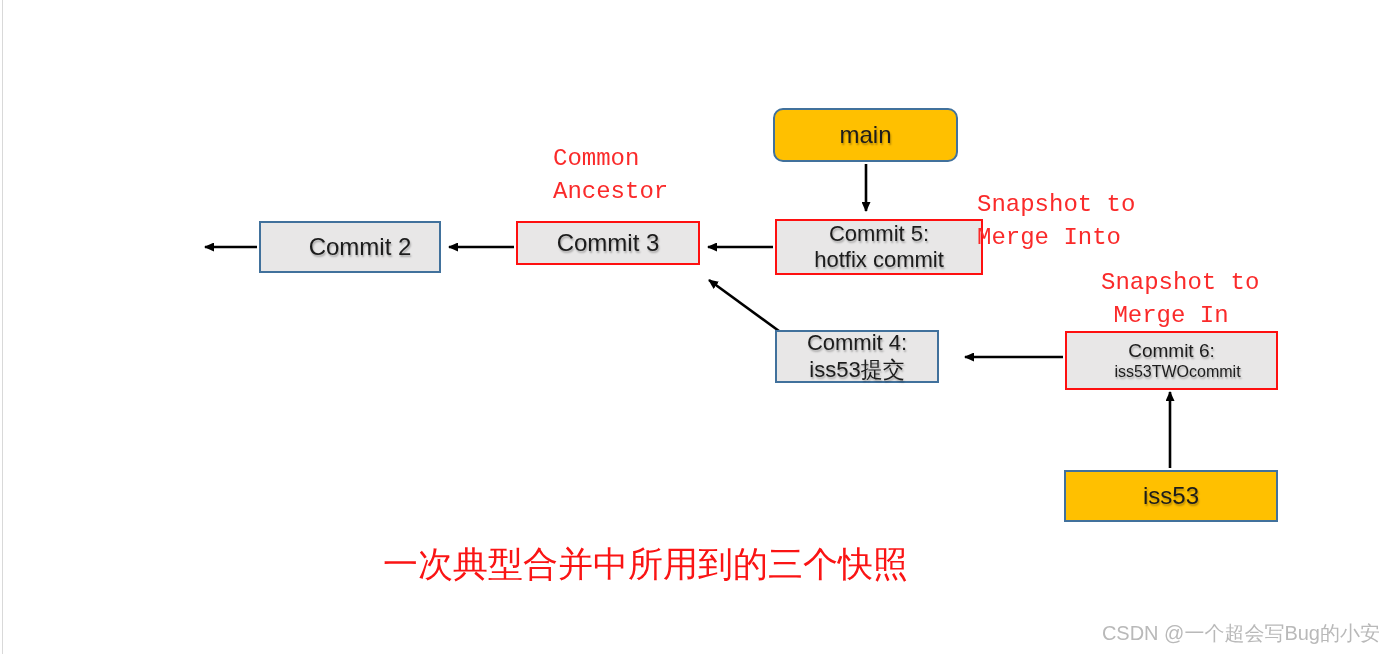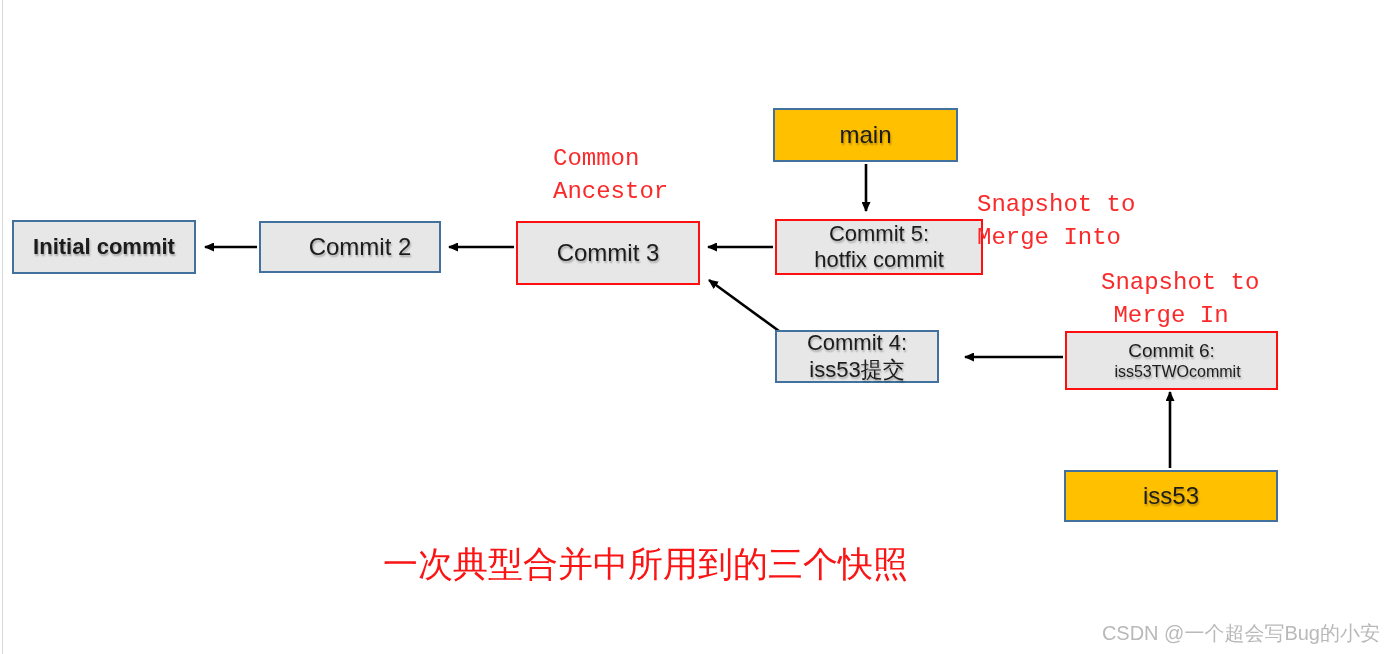--- a/index.html
+++ b/index.html
@@ -80,22 +80,22 @@
     right: 14px;
     top: 620px;
     color: #b9b9b9;
     font-size: 20px;
     white-space: nowrap;
   }
 
   
   .node-initial { left: 12px;   top: 220px; width: 184px; height: 54px; }
   .node-commit2 { left: 259px;  top: 221px; width: 182px; height: 52px; padding-left: 20px; }
-  .node-commit3 { left: 516px;  top: 221px; width: 184px; height: 64px; }
-  .node-main    { left: 773px;  top: 108px; width: 185px; height: 54px; }
+  .node-commit3 { left: 516px;  top: 221px; width: 184px; height: 44px; }
+  .node-main    { left: 773px;  top: 108px; width: 185px; height: 54px; border-radius: 10px; }
   .node-commit5 { left: 775px;  top: 219px; width: 208px; height: 56px; }
   .node-commit4 { left: 775px;  top: 330px; width: 164px; height: 53px; }
   .node-commit6 { left: 1065px; top: 331px; width: 213px; height: 59px; }
   .node-iss53   { left: 1064px; top: 470px; width: 214px; height: 52px; }
 
   .ann-common-ancestor { left: 553px;  top: 142px; }
   .ann-merge-into      { left: 977px;  top: 188px; }
   .ann-merge-in        { left: 1101px; top: 266px; width: 140px; }
 </style>
 </head>
@@ -113,23 +113,20 @@
     </defs>
     <line x1="257" y1="247" x2="205" y2="247" stroke="#000" stroke-width="2.6" marker-end="url(#ah)"></line>
     <line x1="514" y1="247" x2="449" y2="247" stroke="#000" stroke-width="2.6" marker-end="url(#ah)"></line>
     <line x1="773" y1="247" x2="708" y2="247" stroke="#000" stroke-width="2.6" marker-end="url(#ah)"></line>
     <line x1="866" y1="164" x2="866" y2="211" stroke="#000" stroke-width="2.6" marker-end="url(#ah)"></line>
     <line x1="779" y1="331" x2="709" y2="280" stroke="#000" stroke-width="2.6" marker-end="url(#ah)"></line>
     <line x1="1063" y1="357" x2="965" y2="357" stroke="#000" stroke-width="2.6" marker-end="url(#ah)"></line>
     <line x1="1170" y1="468" x2="1170" y2="392" stroke="#000" stroke-width="2.6" marker-end="url(#ah)"></line>
   </svg>
 
-  <div class="node node-initial fill-gray bd-blue fs22 bold">
-    <span class="l1">Initial commit</span>
-  </div>
 
   <div class="node node-commit2 fill-gray bd-blue fs24">
     <span class="l1">Commit 2</span>
   </div>
 
   <div class="node node-commit3 fill-gray bd-red fs24">
     <span class="l1">Commit 3</span>
   </div>
 
   <div class="node node-main fill-yellow bd-blue fs24">

